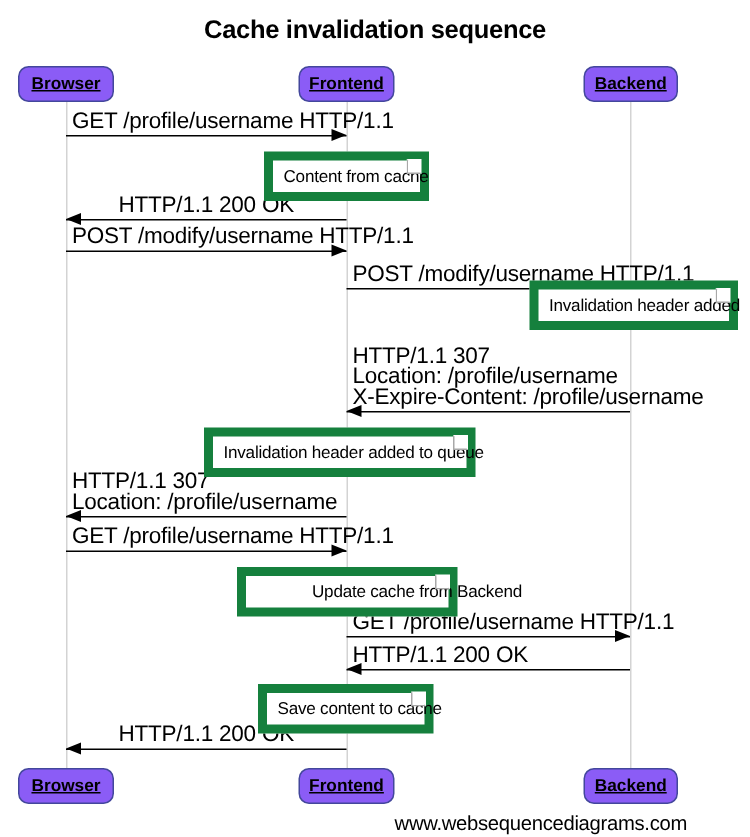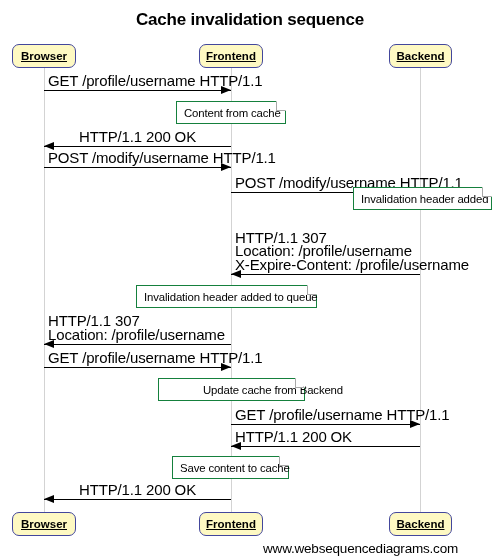--- a/index.html
+++ b/index.html
@@ -37,21 +37,21 @@
     position: absolute;
     right: 2px;
     bottom: 2px;
     font-size: 13.5px;
     color: #000;
     letter-spacing: -0.2px;
   }
   .actor-box {
     position: absolute;
     box-sizing: border-box;
-    background: #fef9c3;
+    background: #8b5cf6;
     border: 1px solid #43479c;
     border-radius: 7px;
     text-align: center;
     font-size: 11.5px;
     font-weight: bold;
     color: #000;
     line-height: 22px;
     height: 24px;
   }
   .actor-box span {
@@ -87,21 +87,21 @@
     color: #000;
     white-space: pre;
     letter-spacing: -0.15px;
   }
   .msg-label.lbl-left { text-align: left; }
   .msg-label.lbl-right { text-align: left; }
   .note {
     position: absolute;
     box-sizing: border-box;
     background: #ffffff;
-    border: 1px solid #15803d;
+    border: 6px solid #15803d;
     font-size: 11.4px;
     line-height: 12px;
     color: #000;
     white-space: pre;
     letter-spacing: -0.15px;
     padding: 5px 7px 4px 7px;
   }
   .note .fold {
     position: absolute;
     right: -1px;

